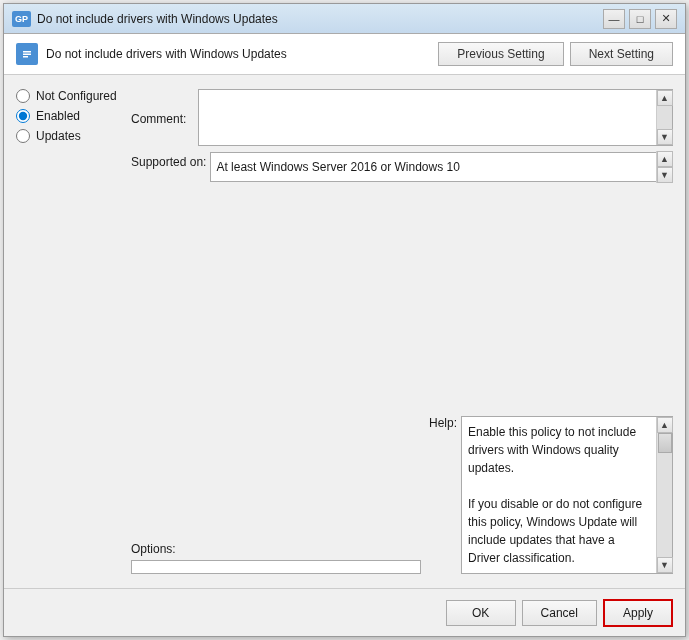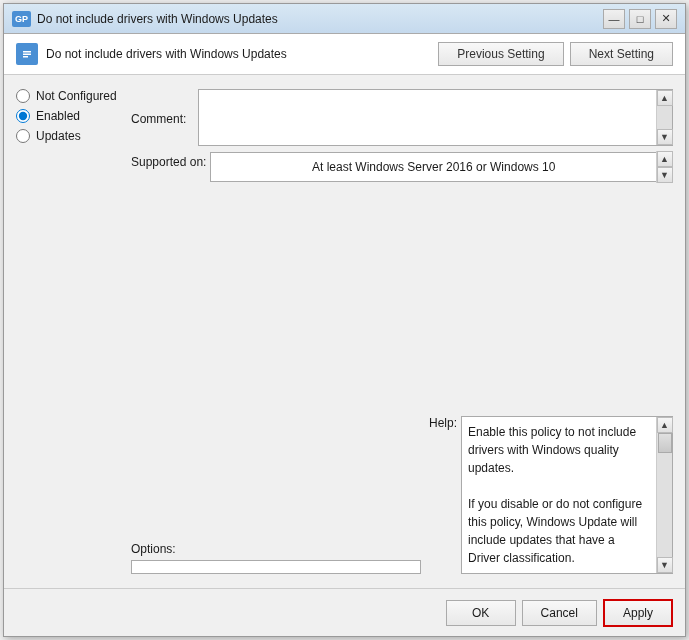--- a/index.html
+++ b/index.html
@@ -248,21 +248,20 @@
       background: white;
       height: 30px;
       align-items: center;
     }
 
     .supported-text {
       flex: 1;
       padding: 3px 5px;
       font-size: 12px;
       color: #1a1a1a;
-      text-align: center;
     }
 
     .help-options-area {
       display: flex;
       gap: 8px;
       flex: 1;
       min-height: 0;
       align-items: flex-end;
     }
 

